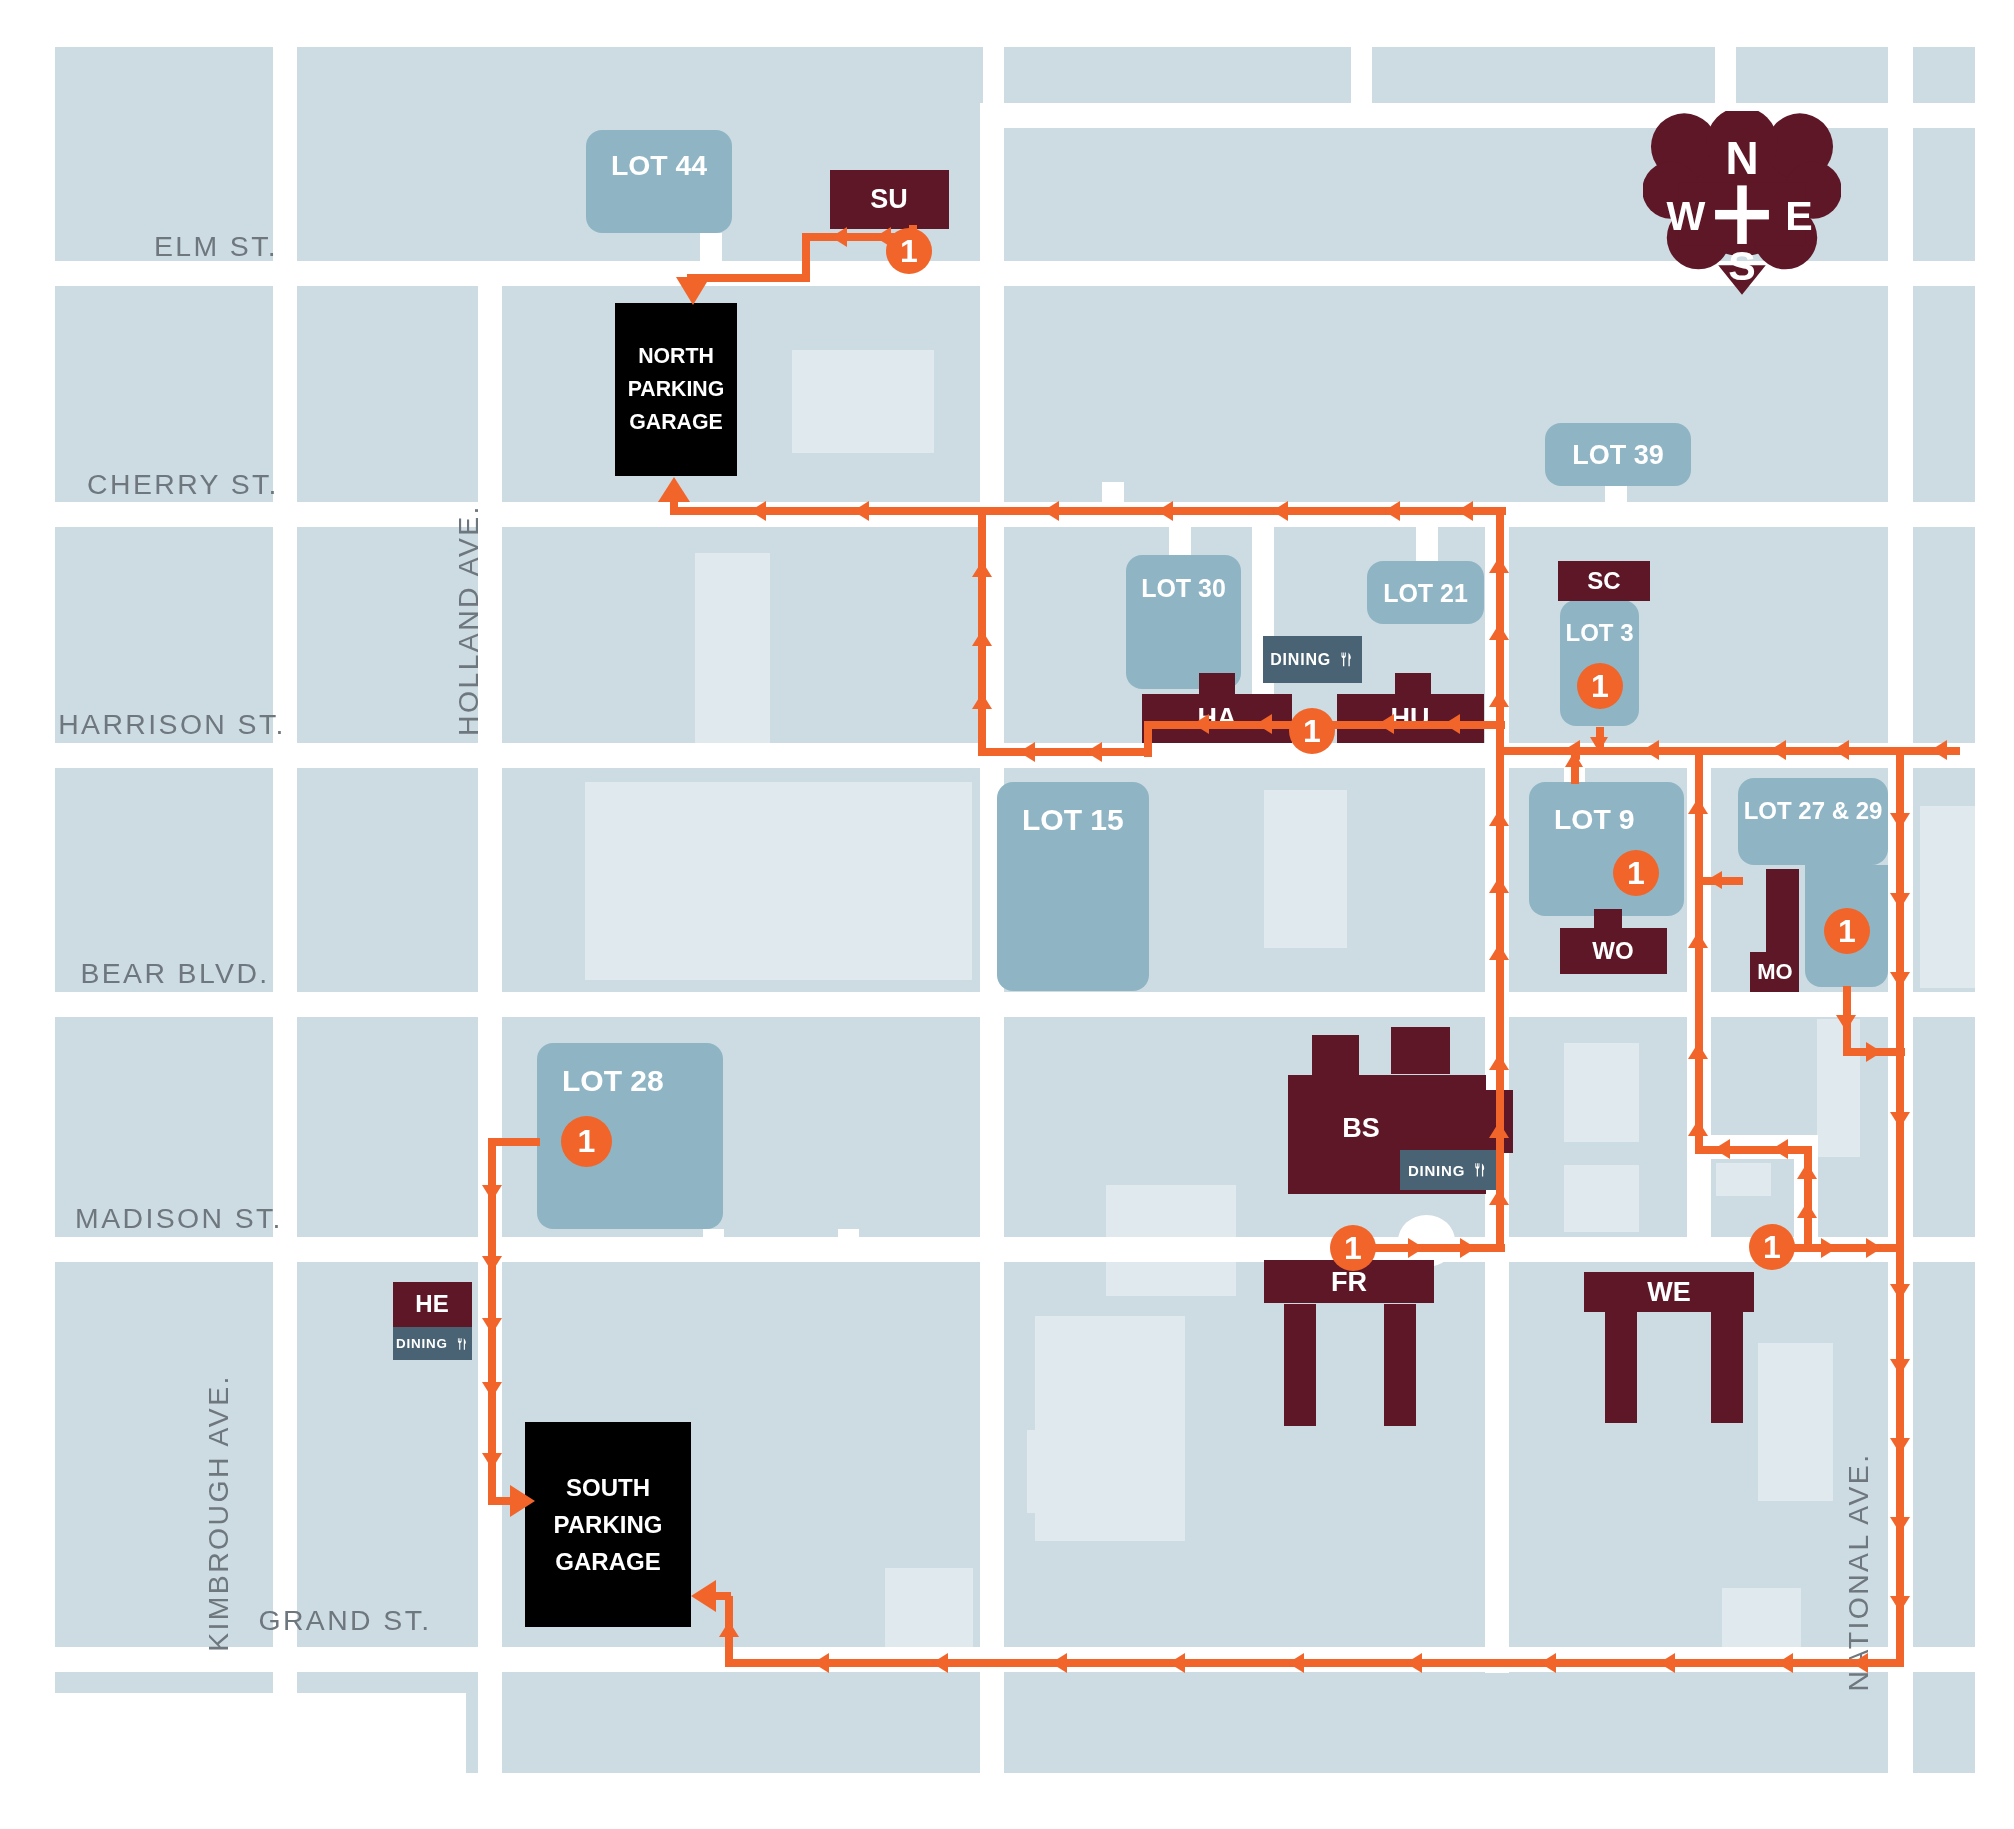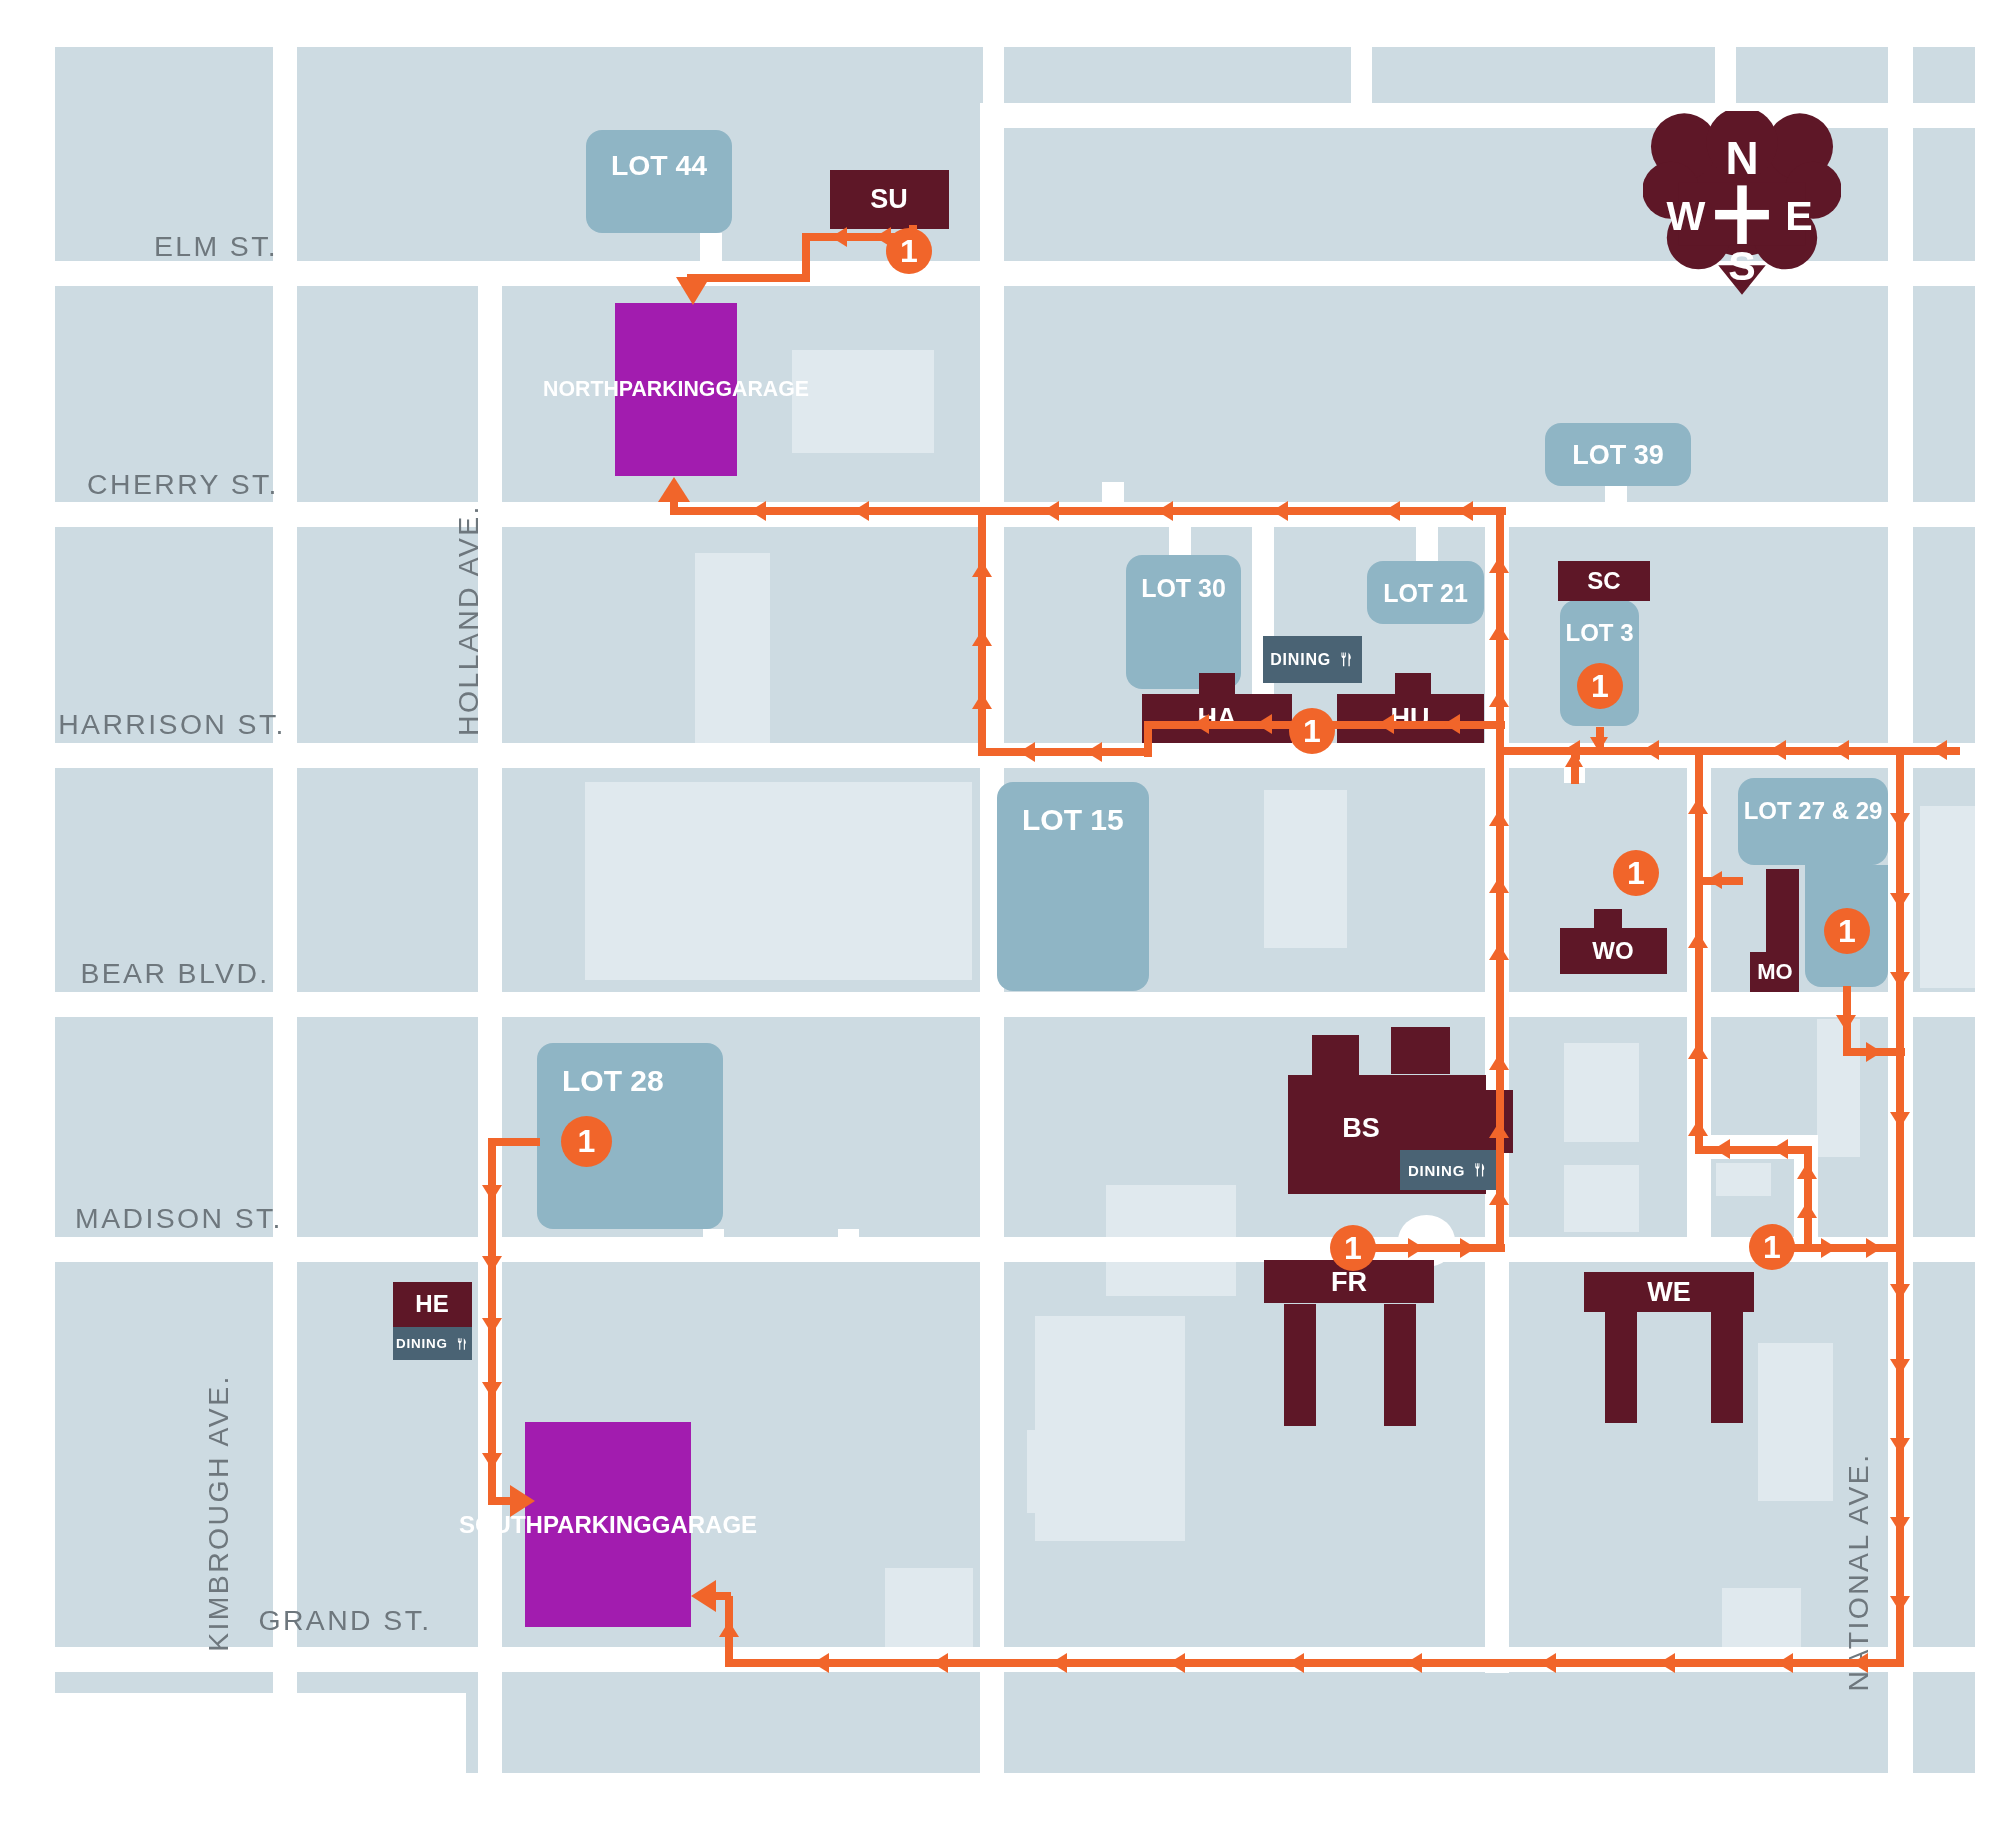--- a/index.html
+++ b/index.html
@@ -11,21 +11,21 @@
   .street{background:#ffffff;z-index:2;}
   .cut{background:#ffffff;z-index:2;}
   .street-label{color:#6e777d;font-size:28.4px;letter-spacing:2.4px;z-index:3;white-space:nowrap;
         transform:translate(-50%,-50%);font-weight:400;}
   .street-label.vert{transform:translate(-50%,-50%) rotate(-90deg);}
   .lot{background:#8fb5c5;border-radius:16px;z-index:4;}
   .lot-extra{background:#8fb5c5;border-radius:0 0 16px 16px;z-index:4;}
   .lot-label{position:absolute;color:#fff;font-weight:bold;white-space:nowrap;}
   .building{background:#5e1727;z-index:5;}
   .bld-label{position:absolute;color:#fff;font-weight:bold;z-index:6;transform:translate(-50%,-50%);white-space:nowrap;}
-  .garage{background:#a21caf;z-index:5;display:flex;flex-direction:row;align-items:center;justify-content:center;}
+  .garage{background:#000000;z-index:5;display:flex;flex-direction:column;align-items:center;justify-content:center;}
   .garage div{color:#fff;font-weight:bold;line-height:1.55;}
   .dining{background:#4a6374;z-index:6;display:flex;align-items:center;justify-content:center;gap:7.1px;}
   .dining span{color:#fff;font-weight:bold;letter-spacing:0.8px;}
   .circle{background:#fff;border-radius:50%;z-index:4;}
   .seg{background:#f1652a;z-index:7;}
   .arrow{width:0;height:0;z-index:8;}
   .marker{background:#f1652a;border-radius:50%;z-index:9;display:flex;align-items:center;justify-content:center;
           color:#fff;font-weight:bold;font-size:32px;}
   .note{background:#3d5468;z-index:10;color:#fff;font-weight:bold;font-size:24.5px;line-height:1.58;
         padding:33px 32px;box-sizing:border-box;}
@@ -96,20 +96,23 @@
         <div class="lot-label" style="font-size: 27px; top: 50%; left: 50%; transform: translate(-50%, -50%);">LOT 39</div>
       </div>
       <div class="abs lot" style="left: 1126px; top: 555px; width: 115px; height: 134px;">
         <div class="lot-label" style="font-size: 25px; top: 19px; left: 50%; transform: translateX(-50%);">LOT 30</div>
       </div>
       <div class="abs lot" style="left: 1367px; top: 561px; width: 117px; height: 63px;">
         <div class="lot-label" style="font-size: 25px; top: 50%; left: 50%; transform: translate(-50%, -50%);">LOT 21</div>
       </div>
       <div class="abs lot" style="left: 1560px; top: 600px; width: 79px; height: 126px;">
         <div class="lot-label" style="font-size: 24px; top: 19px; left: 50%; transform: translateX(-50%);">LOT 3</div>
+      </div>
+      <div class="abs lot" style="left: 1529px; top: 782px; width: 155px; height: 134px;">
+        <div class="lot-label" style="font-size: 28.4px; top: 20.5px; left: 25px;">LOT 9</div>
       </div>
       <div class="abs lot" style="left: 997px; top: 782px; width: 152px; height: 209px;">
         <div class="lot-label" style="font-size: 30px; top: 20.5px; left: 25px;">LOT 15</div>
       </div>
       <div class="abs lot" style="left: 537px; top: 1043px; width: 186px; height: 186px;">
         <div class="lot-label" style="font-size: 30px; top: 20.5px; left: 25px;">LOT 28</div>
       </div>
       <div class="abs lot" style="left: 1738px; top: 778px; width: 150px; height: 87px;">
         <div class="lot-label" style="font-size: 24px; top: 19px; left: 50%; transform: translateX(-50%);">LOT 27 &amp; 29</div>
       </div>

